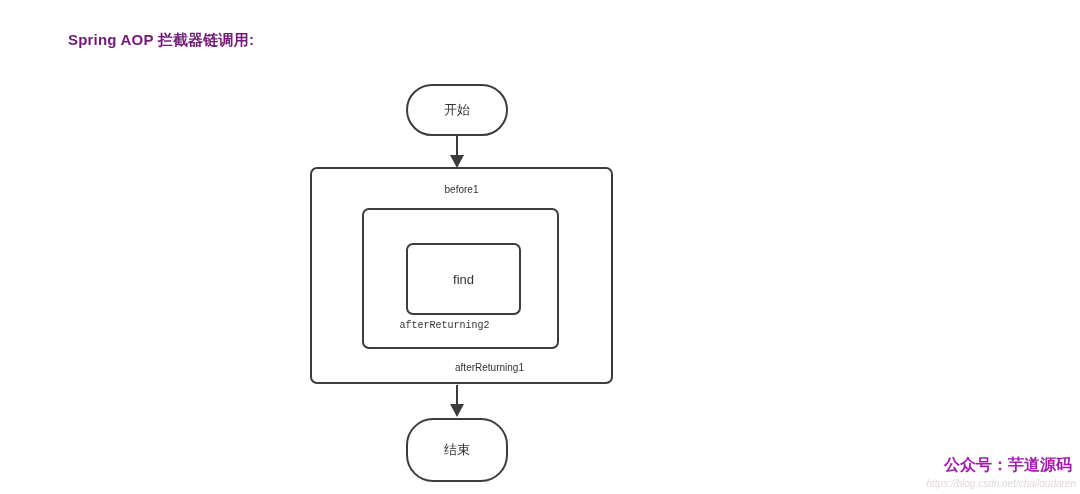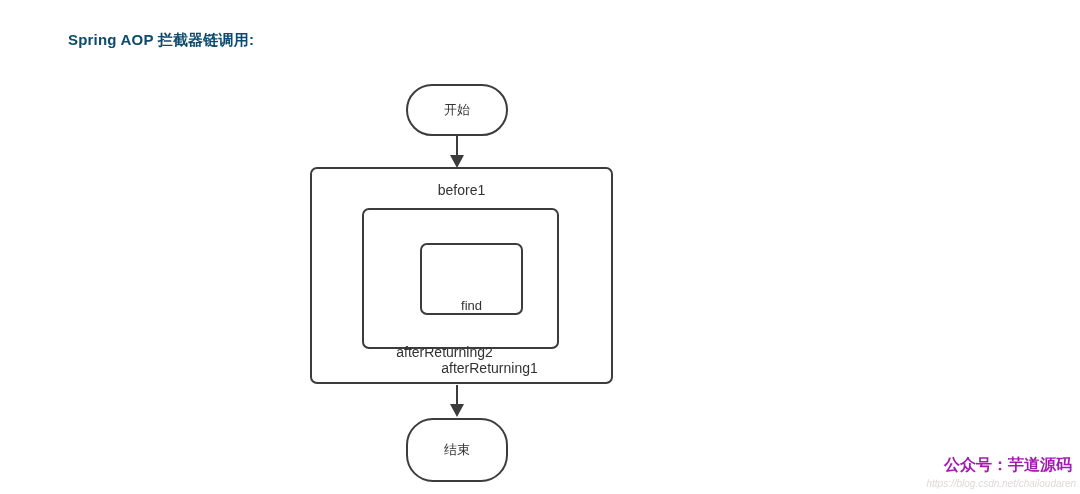--- a/index.html
+++ b/index.html
@@ -6,48 +6,48 @@
   html, body { background: #ffffff; }
   body {
     width: 1080px; height: 494px;
     position: relative; overflow: hidden;
     font-family: "Liberation Sans", "DejaVu Sans", sans-serif;
   }
   .canvas { position: absolute; inset: 0; }
 
   .page-title {
     position: absolute; left: 68px; top: 31px;
-    font-size: 15px; font-weight: bold; color: #0c4a6e;
+    font-size: 15px; font-weight: bold; color: #701a75;
     letter-spacing: 0.2px;
   }
 
   .node {
     position: absolute;
     border: 2px solid #3c3c3c;
     background: #ffffff;
     display: flex; align-items: center; justify-content: center;
     color: #333333; font-size: 13px;
   }
   .stadium { border-radius: 27px; justify-content: center; }
   .box     { border-radius: 7px; }
 
   .node-start { left: 406px; top: 84px;  width: 102px; height: 52px; }
   .node-end   { left: 406px; top: 418px; width: 102px; height: 64px; }
 
   .layer1 { left: 310px; top: 167px; width: 303px; height: 217px; }
   .layer2 { left: 362px; top: 208px; width: 197px; height: 141px; }
-  .core   { left: 420px; top: 243px; width: 103px; height: 72px; align-items: flex-end; }
+  .core   { left: 406px; top: 243px; width: 115px; height: 72px; }
 
   .box-label {
     position: absolute; text-align: center;
-    color: #333333; font-size: 14px; line-height: 16px;
+    color: #333333; font-size: 10px; line-height: 16px;
   }
   .lbl-before1 { left: 310px; top: 182px; width: 303px; }
   .lbl-before2 { left: 362px; top: 216px; width: 197px; }
-  .lbl-after2  { left: 362px; top: 344px; width: 165px; }
+  .lbl-after2  { left: 362px; top: 318px; width: 165px; font-family: Liberation Mono, monospace; }
   .lbl-after1  { left: 310px; top: 360px; width: 359px; }
 
   .arrow { position: absolute; width: 14px; }
   .arrow .shaft {
     position: absolute; left: 6px; top: 0;
     width: 2px; background: #3c3c3c;
   }
   .arrow .head {
     position: absolute; left: 0; bottom: 0;
     width: 0; height: 0;

